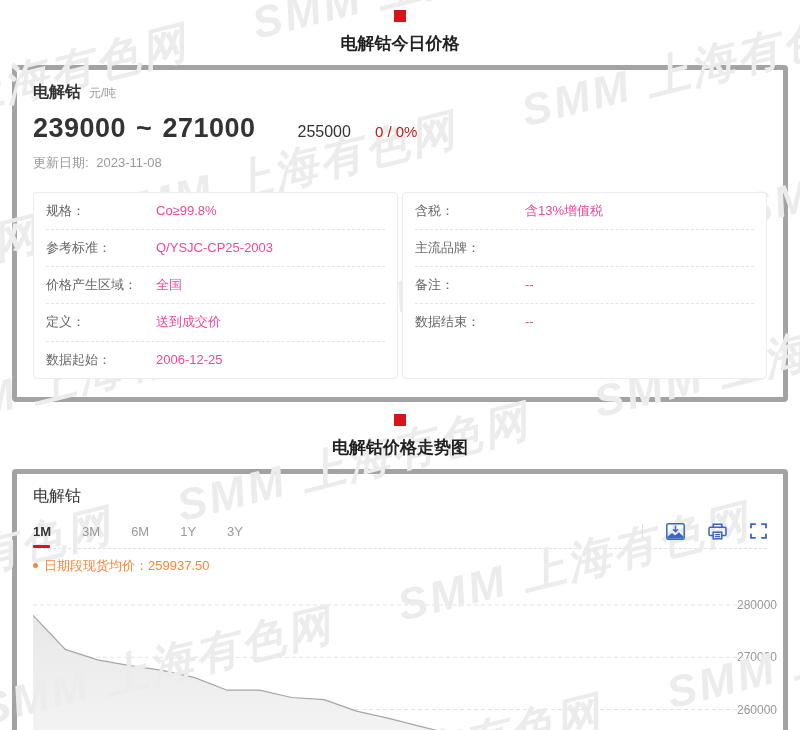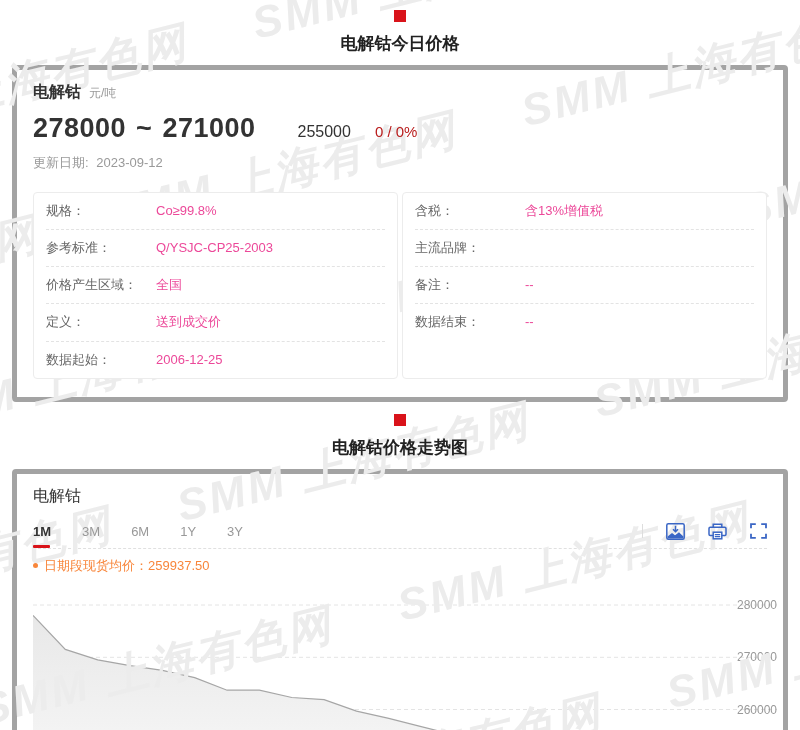--- a/index.html
+++ b/index.html
@@ -96,29 +96,29 @@
 
 <div class="card card1">
   <div class="prod-line txt">
     <span class="prod-name">电解钴</span>
     <span class="prod-unit">元/吨</span>
   </div>
 
 
   <div class="price-line txt">
     <span class="price-range">
-      <span>278000</span><span class="tilde">~</span><span>271000</span>
+      <span>239000</span><span class="tilde">~</span><span>271000</span>
     </span>
     <span class="price-avg">255000</span>
     <span class="price-change">0 / 0%</span>
   </div>
 
   <div class="update-line txt">
     <span>更新日期:</span>
-    <span>2023-09-12</span>
+    <span>2023-11-08</span>
   </div>
 
   <div class="info-wrap txt">
     <div class="info-table">
         <div class="info-row">
           <span class="info-label">规格：</span>
           <span class="info-value">Co≥99.8%</span>
         </div>
         <div class="info-row">
           <span class="info-label">参考标准：</span>

